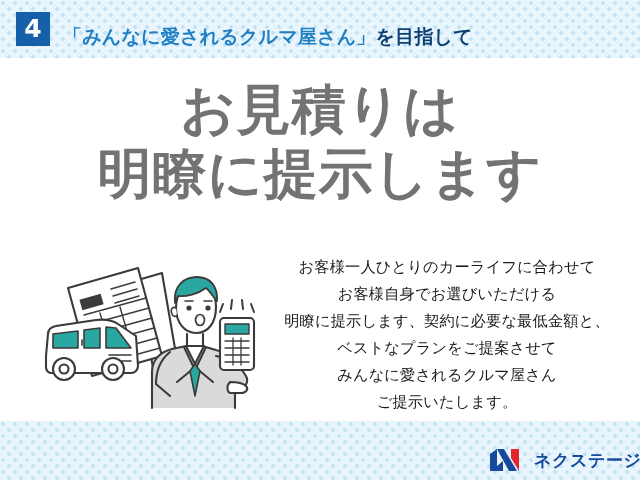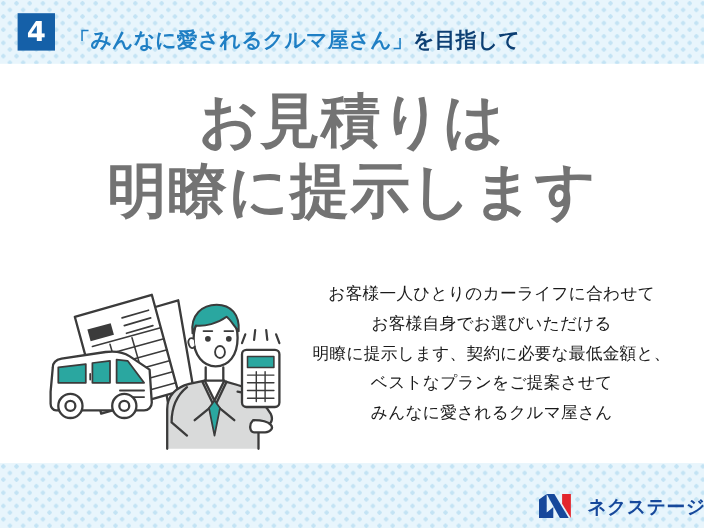--- a/index.html
+++ b/index.html
@@ -152,20 +152,21 @@
     <span class="line1">お見積りは</span>
     <span class="line2">明瞭に提示します</span>
   </div>
 
   <div id="body-copy">
     <p>お客様一人ひとりのカーライフに合わせて</p>
     <p>お客様自身でお選びいただける</p>
     <p>明瞭に提示します、契約に必要な最低金額と、</p>
     <p>ベストなプランをご提案させて</p>
     <p>みんなに愛されるクルマ屋さん</p>
+    <p>ご提示いたします。</p>
   </div>
 
   <div id="illustration">
     <svg width="238" height="160" viewBox="0 0 238 160">
       <g fill="none" stroke="#3b3b3b" stroke-width="2.1" stroke-linejoin="round" stroke-linecap="round">
 
         <g>
           <path d="M104 24 L128 17 L143 104 L119 112 Z" fill="#ffffff"></path>
         </g>
 

